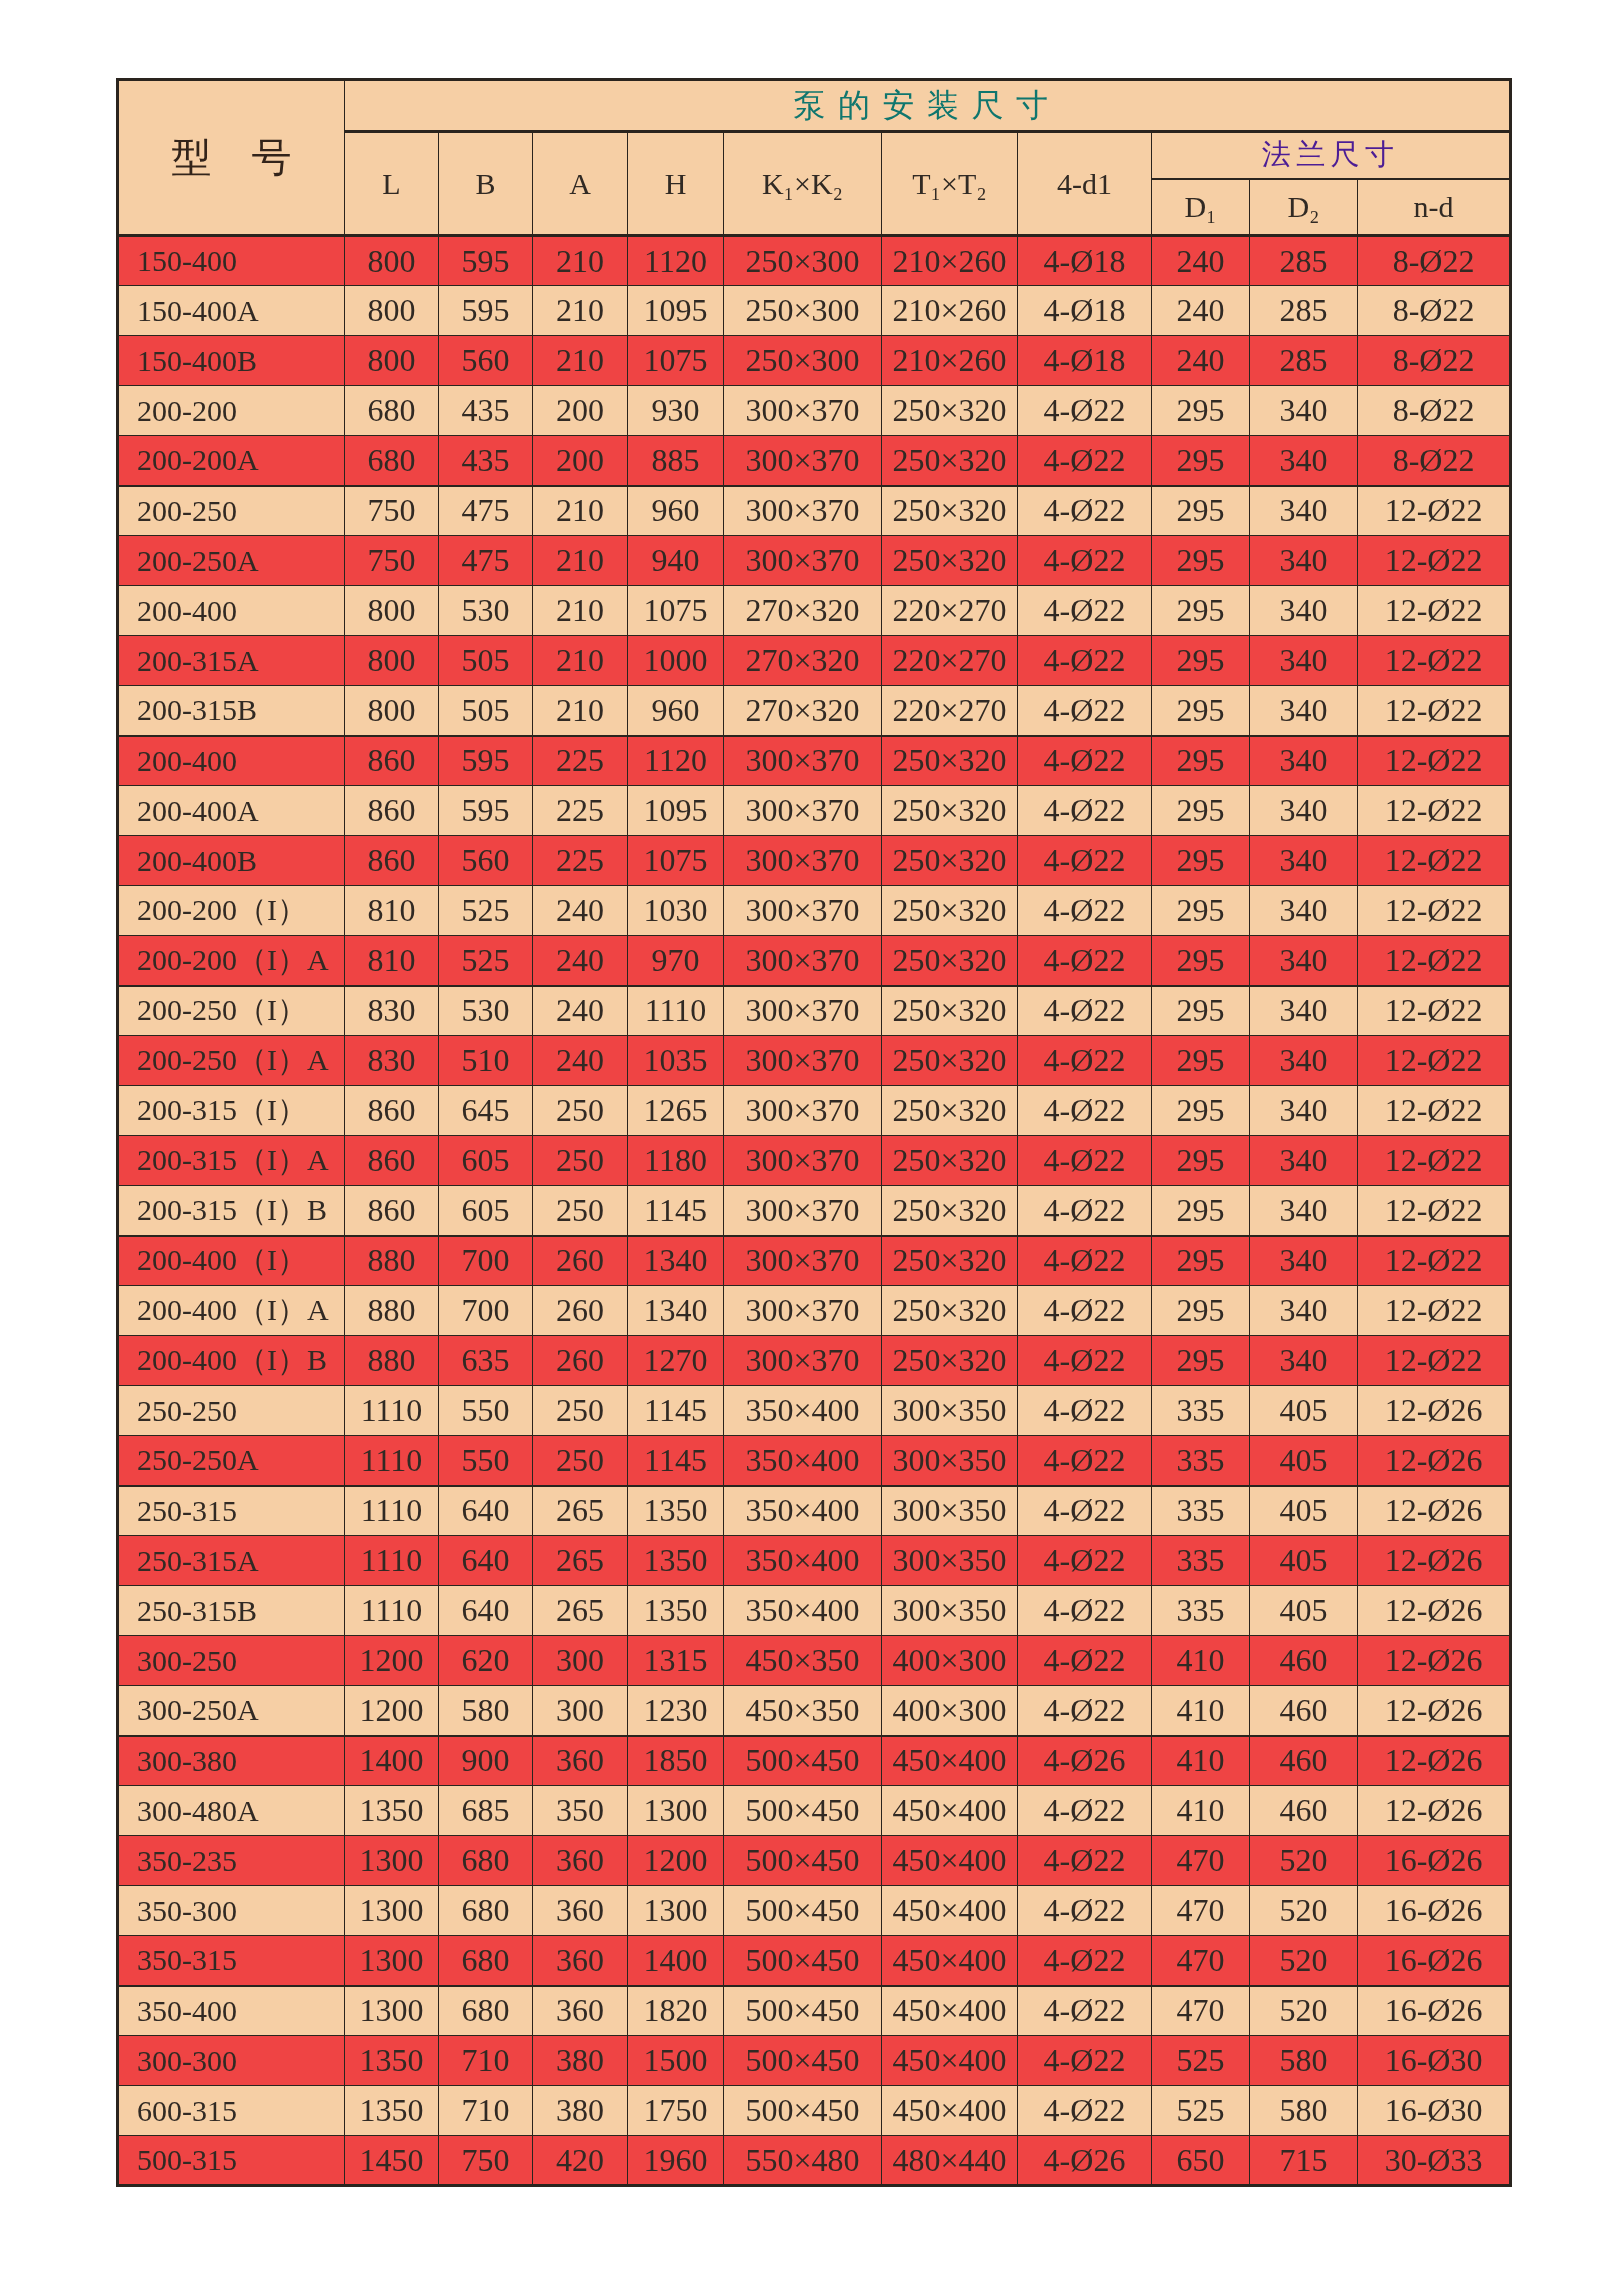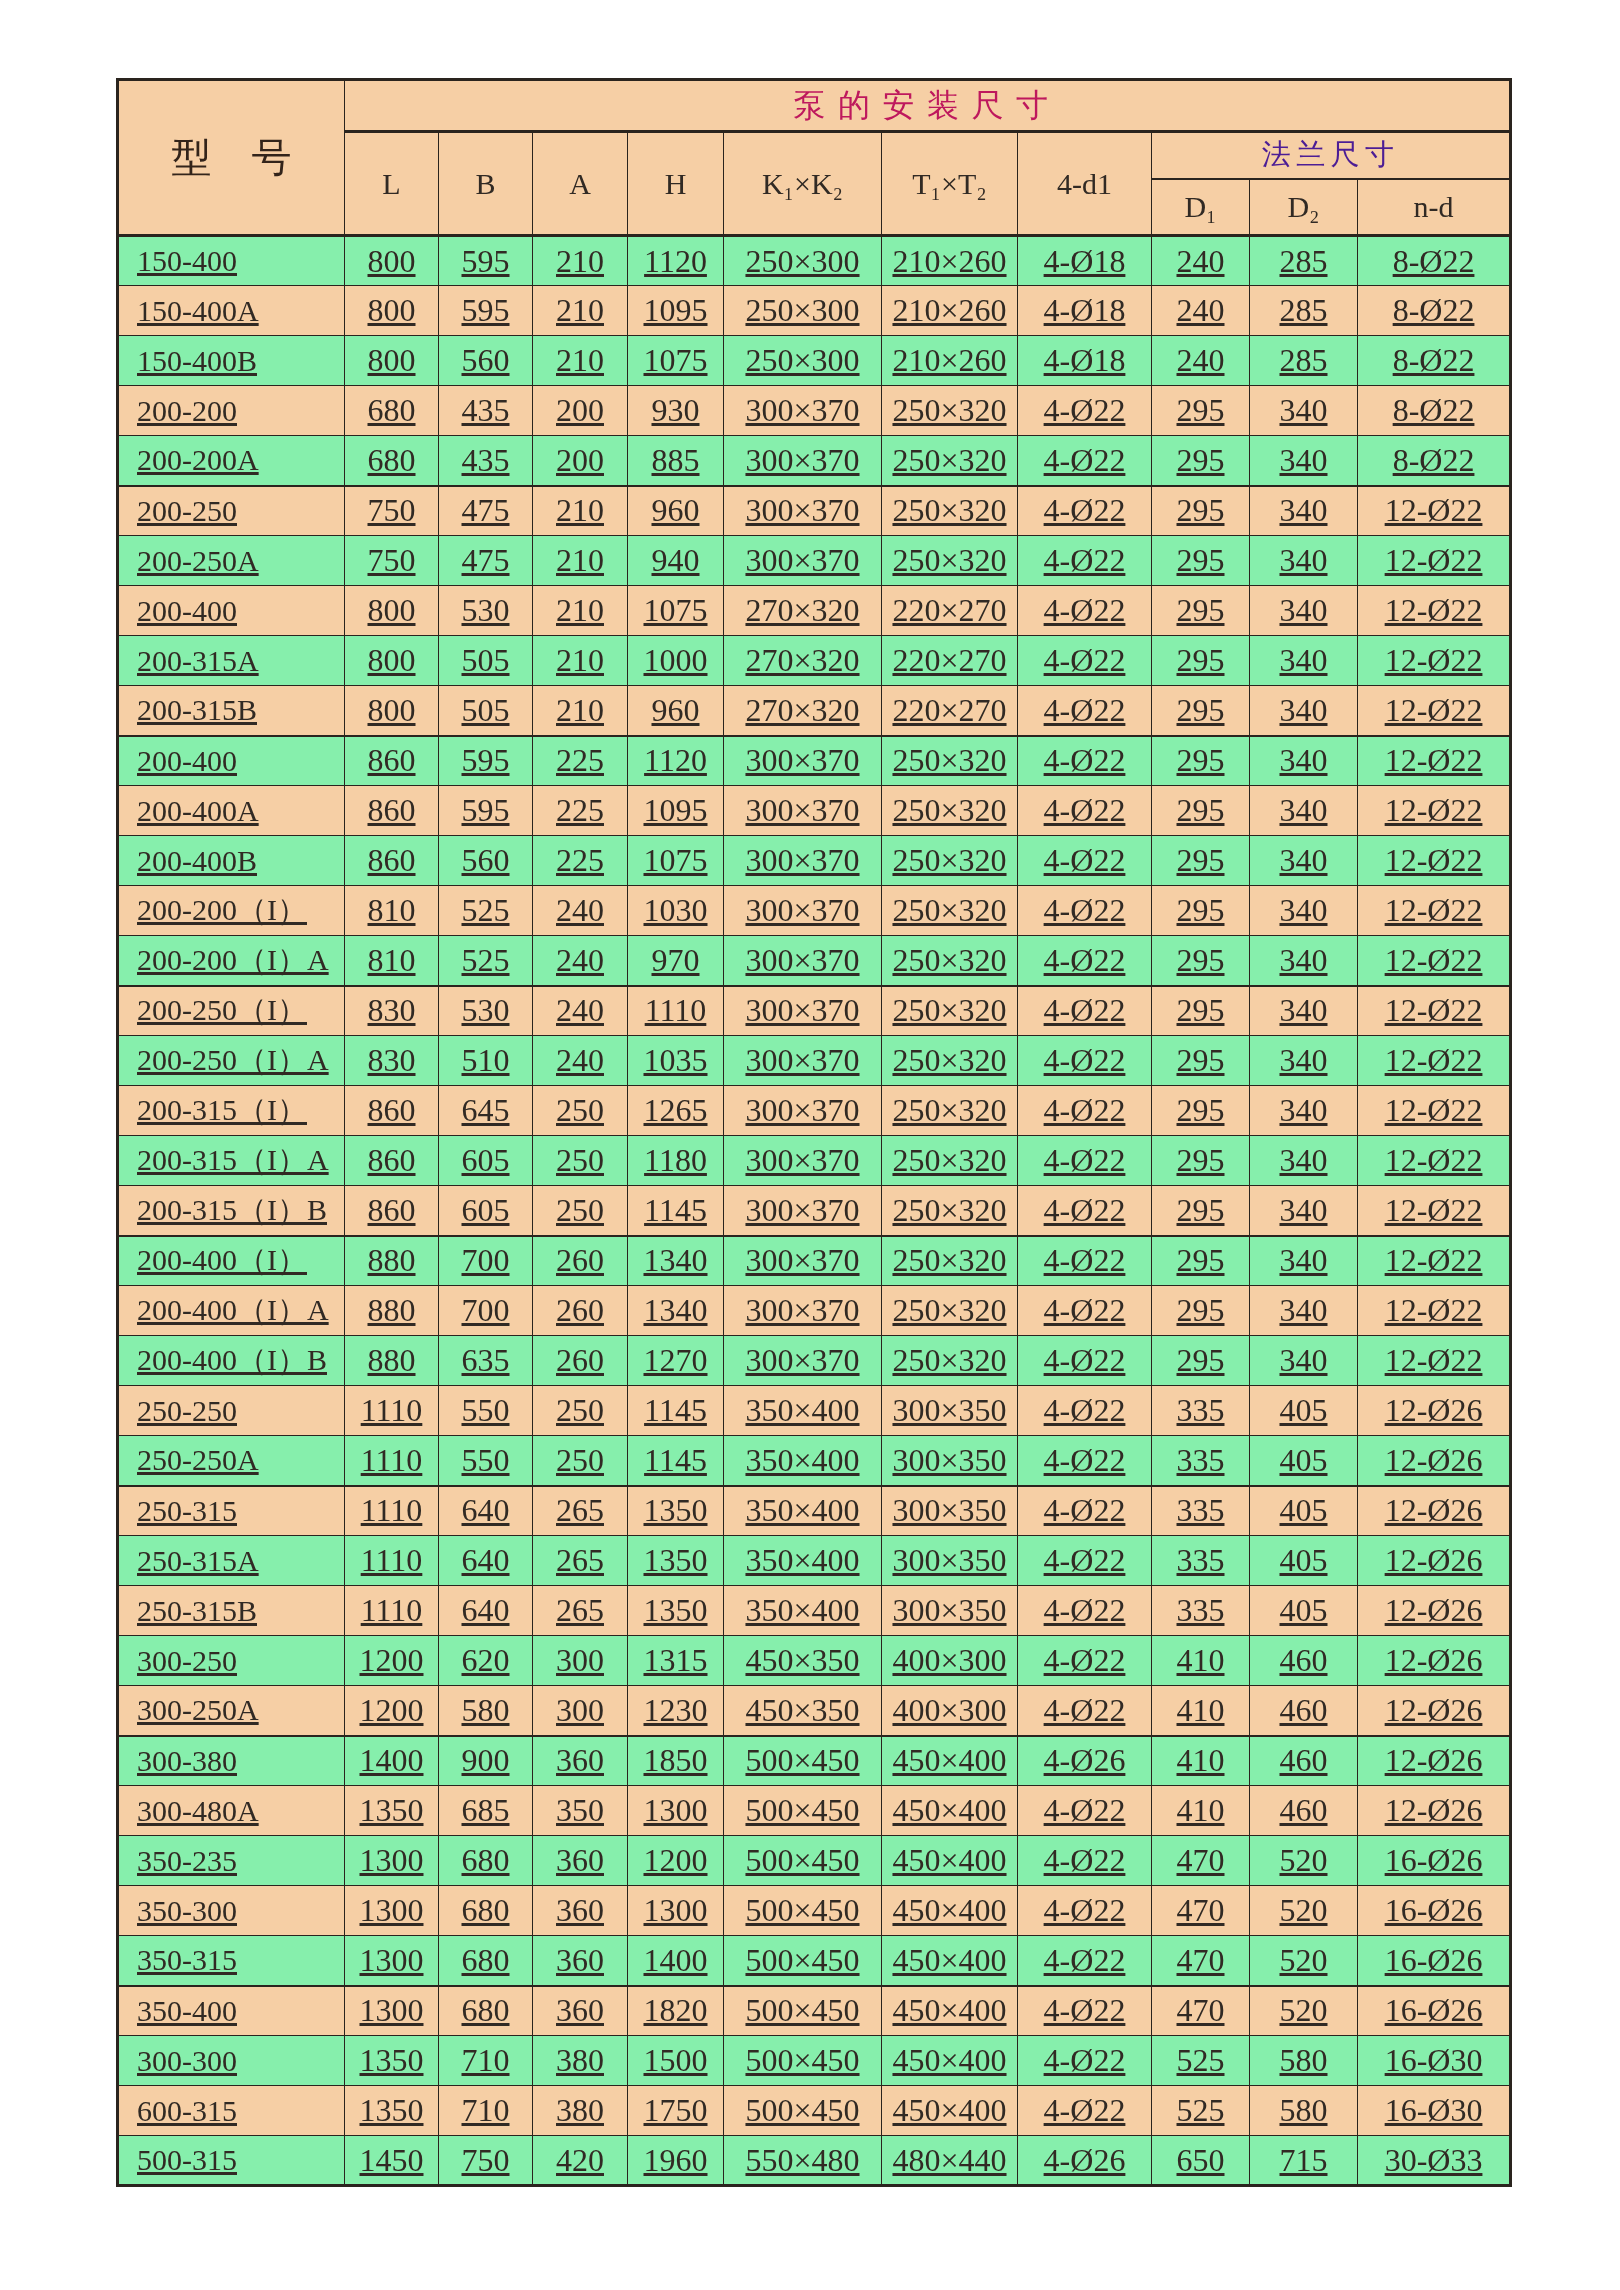--- a/index.html
+++ b/index.html
@@ -50,21 +50,21 @@
     background: #f6cfa5;
     font-weight: normal;
   }
   tr.hr1 { height: 52px; }
   tr.hr2 { height: 47px; }
   tr.hr3 { height: 57px; }
 
   th.title-cell {
     font-size: 32px;
     letter-spacing: 12.5px;
-    color: #be185d;
+    color: #0f766e;
     border-bottom-width: 3.6px;
   }
   th.model-head {
     font-size: 40px;
     color: #33241a;
     border-bottom-width: 3.6px;
   }
   th.col-head {
     font-size: 30px;
     border-bottom-width: 3.6px;
@@ -73,21 +73,21 @@
     font-size: 29px;
     letter-spacing: 5.4px;
     color: #4c1d95;
     border-bottom-width: 2.7px;
   }
   th.flange-sub {
     font-size: 30px;
     border-bottom-width: 3.6px;
   }
 
-  tbody tr { height: 50px; background: #86efac; text-decoration: underline; }
+  tbody tr { height: 50px; background: #ef4444; }
   tbody tr.shaded td { background: #f6cfa5; }
   tbody tr.group-top td { border-top-width: 2.7px; }
   tbody td {
     font-size: 32px;
   }
   tbody td.model {
     text-align: left;
     padding-left: 18px;
     font-size: 30px;
   }

